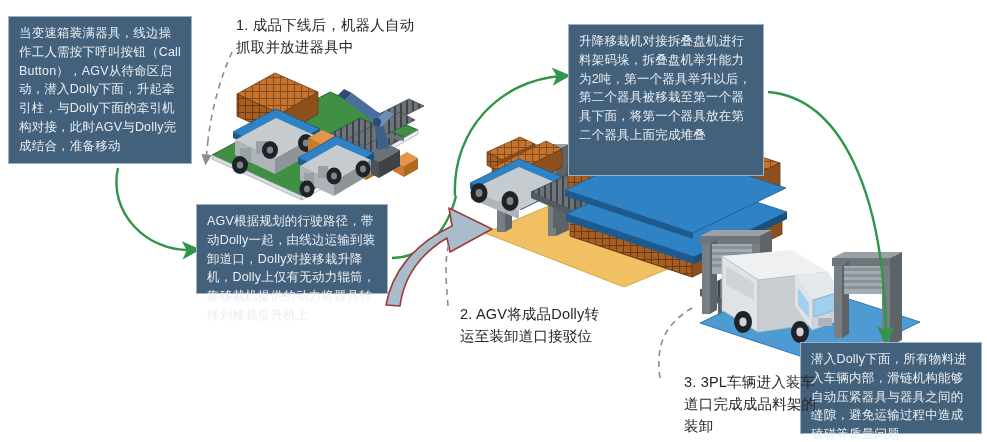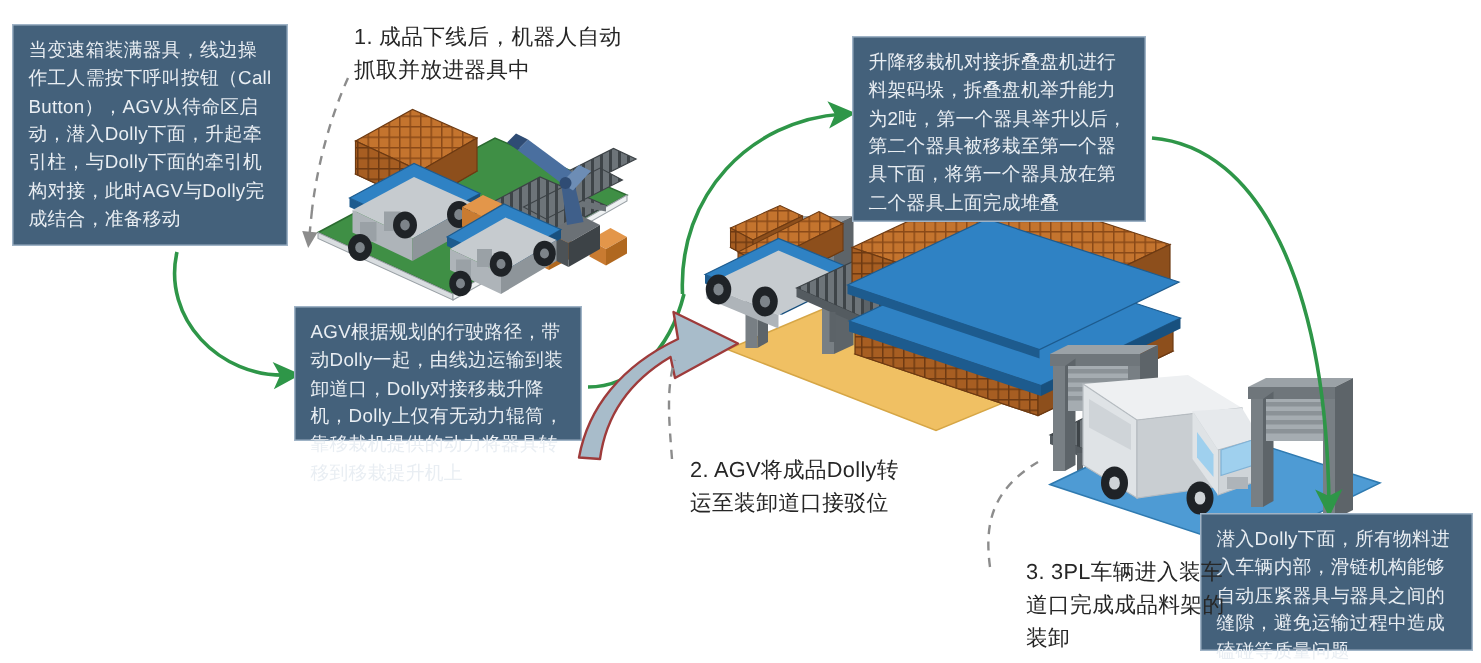--- a/index.html
+++ b/index.html
@@ -28,21 +28,21 @@
     font-size: 12.5px;
     line-height: 1.5;
     padding: 7px 9px 7px 10px;
     letter-spacing: 0.2px;
     text-align: left;
     white-space: pre-wrap;
     z-index: 6;
   }
   #callout-1 { left: 8px;   top: 16px;  width: 184px; height: 148px; }
   #callout-2 { left: 196px; top: 204px; width: 192px; height: 90px; }
-  #callout-3 { left: 568px; top: 24px;  width: 196px; height: 124px; }
+  #callout-3 { left: 568px; top: 24px;  width: 196px; height: 152px; }
   #callout-4 { left: 800px; top: 342px; width: 182px; height: 92px; }
 
   
   .step-label {
     position: absolute;
     color: #262626;
     font-size: 14.5px;
     line-height: 1.52;
     font-weight: 400;
     letter-spacing: 0.2px;

